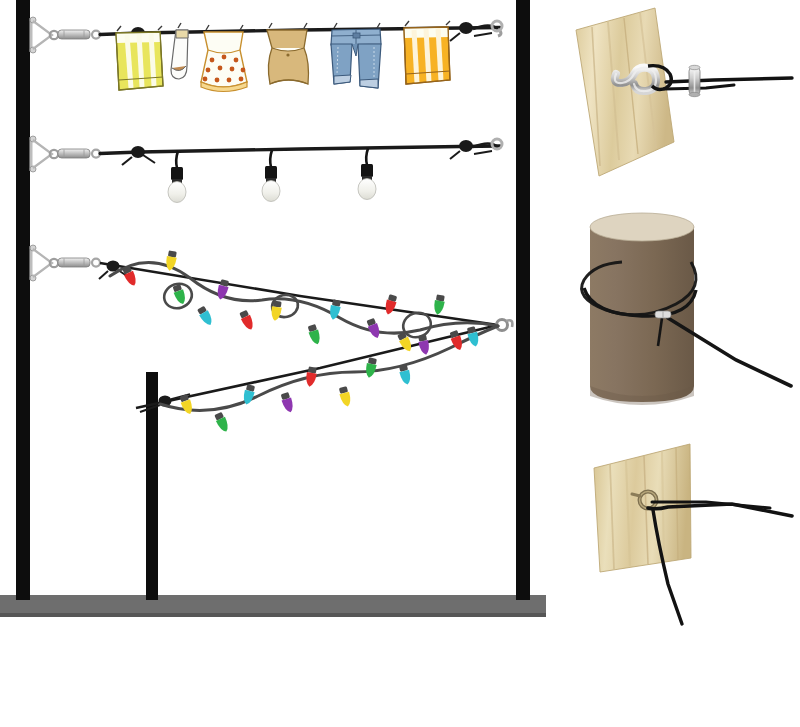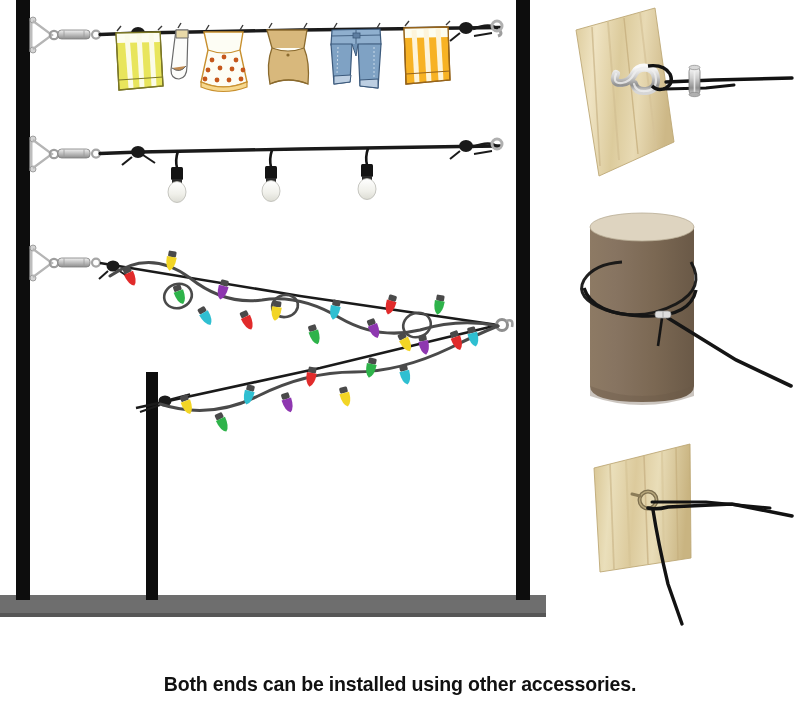--- a/index.html
+++ b/index.html
@@ -501,17 +501,14 @@
           <path d="M84 84 L76 82" stroke="#8b7c58" stroke-width="3" stroke-linecap="round"></path>
         </g>
 
         <path d="M92 96 Q100 98 112 95 L176 92 L236 104" fill="none" stroke="#121212" stroke-width="3.6" stroke-linecap="round"></path>
         <path d="M96 90 L150 90 L214 96" fill="none" stroke="#121212" stroke-width="3" stroke-linecap="round"></path>
         <path d="M97 98 Q102 130 112 172 L126 212" fill="none" stroke="#121212" stroke-width="3.4" stroke-linecap="round"></path>
       </svg>
     </div>
   </div>
 
-  <div class="caption-bar">
-    <div class="caption-text">Both ends can be installed using other accessories.</div>
-  </div>
 
 </div>
 
 </body></html>

